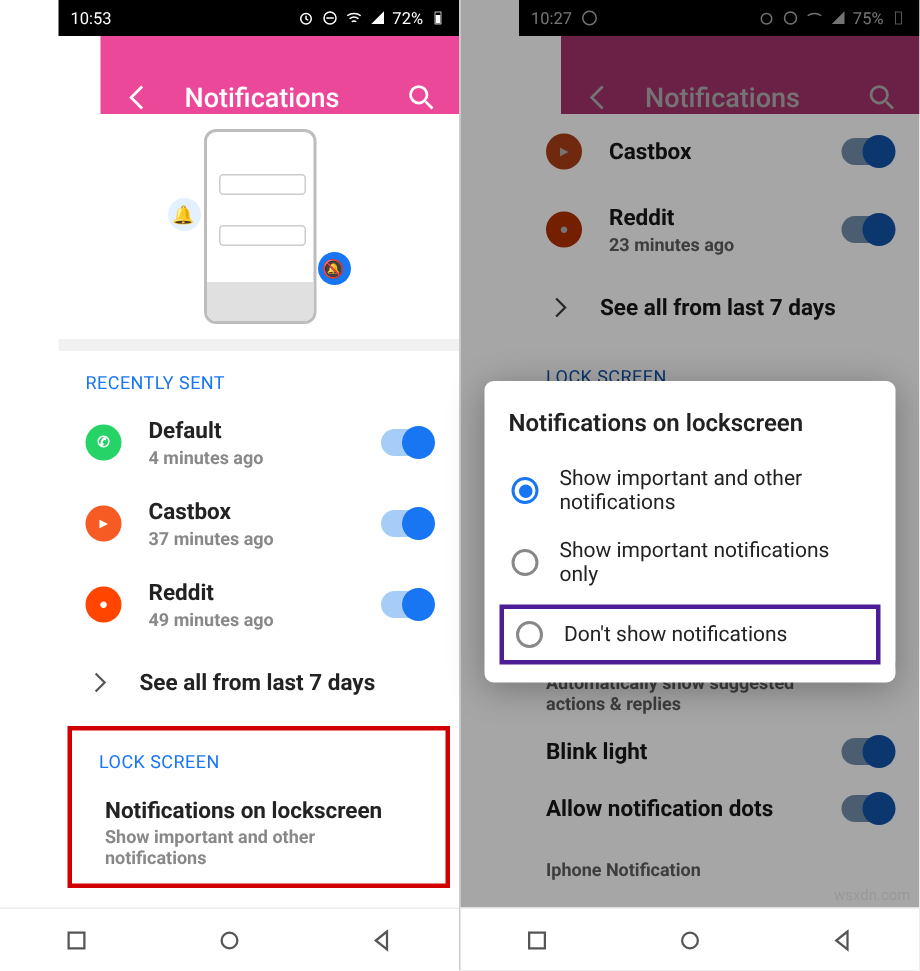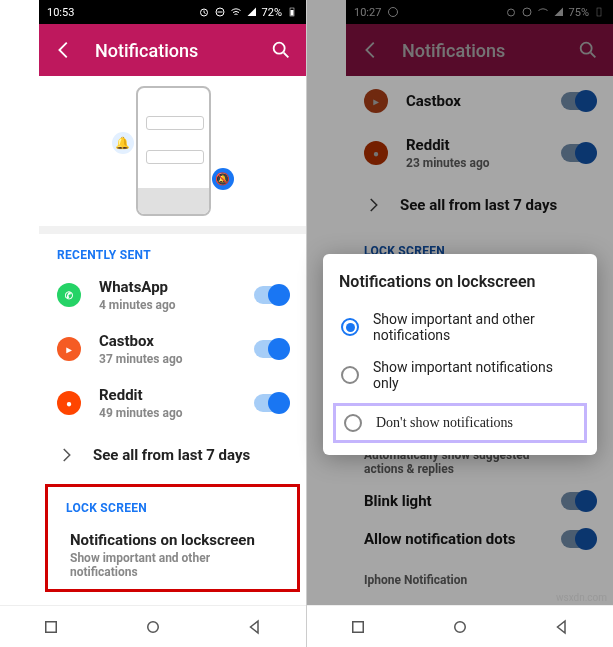--- a/index.html
+++ b/index.html
@@ -7,38 +7,38 @@
   .pane { position: absolute; top: 0; width: 306px; height: 647px; background: #fff; padding-left: 39px; }
   .pane-left { left: 0; }
   .pane-right { left: 307px; }
   .sep { position: absolute; left: 306px; top: 0; width: 1px; height: 647px; background: #ccc; }
 
   .statusbar { height: 24px; background: #000; color: #fff; display: flex; align-items: center; justify-content: space-between; padding: 0 8px; font-size: 11px; }
   .statusbar .sb-left { display:flex; gap:6px; }
   .statusbar .sb-right { display:flex; gap:4px; align-items:center; }
   .sb-icon { width:12px; height:12px; display:inline-flex; }
 
-  .header { height: 52px; background: #be185d; color: #fff; display: flex; align-items: center; padding: 0 14px; }
+  .header { height: 52px; background: #ec4899; color: #fff; display: flex; align-items: flex-end; padding: 0 14px; margin-left: 28px; }
   .header .back { width: 22px; height: 22px; margin-right: 20px; }
   .header .title { font-size: 18px; font-weight: 500; flex: 1; }
   .header .search { width: 22px; height: 22px; }
 
   .illus-wrap { height: 150px; display:flex; align-items:center; justify-content:center; background:#fff; }
   .illus { position: relative; width: 110px; height: 130px; }
   .phone { position:absolute; left:18px; top:0; width:75px; height:130px; border:2px solid #bdbdbd; border-radius:8px; background:#fff; }
   .phone .pbar1 { position:absolute; left:8px; top:28px; width:58px; height:14px; border:1px solid #ccc; border-radius:3px; }
   .phone .pbar2 { position:absolute; left:8px; top:62px; width:58px; height:14px; border:1px solid #ccc; border-radius:3px; }
   .phone .pbot { position:absolute; left:0; bottom:0; width:100%; height:26px; background:#e0e0e0; border-radius:0 0 6px 6px;}
   .bubble-l, .bubble-r { position:absolute; width:22px; height:22px; border-radius:50%; display:flex; align-items:center; justify-content:center; }
   .bubble-l { left:-6px; top:46px; background:#e3f0ff; color:#1976f3; font-size:12px; }
   .bubble-r { right:-6px; top:82px; background:#1976f3; color:#fff; font-size:12px; }
 
   .divider { height:8px; background:#f1f1f1; }
 
-  .section-label { padding: 14px 18px 6px; font-size: 12px; color:#1976f3; font-weight:700; letter-spacing:0.3px; }
+  .section-label { padding: 14px 18px 6px; font-size: 12px; color:#1976f3; font-weight:400; letter-spacing:0.3px; }
 
   .row { display:flex; align-items:center; padding:10px 18px; min-height:50px; }
   .row .ic { width:24px; height:24px; margin-right:18px; border-radius:50%; display:flex; align-items:center; justify-content:center; font-size:10px; font-weight:bold; }
   .row .txt { flex:1;font-weight:bold; }
   .row .txt .rt { font-size:15px; color:#222; }
   .row .txt .rs { font-size:12px; color:#888; margin-top:2px; }
   .toggle { width:34px; height:18px; border-radius:9px; background:#a6cdf7; position:relative; }
   .toggle::after { content:''; position:absolute; right:-2px; top:-2px; width:22px; height:22px; border-radius:50%; background:#1976f3; }
   .chevr { width:18px; height:18px; }
 
@@ -50,21 +50,21 @@
   .dim { position:absolute; inset:0; background:rgba(0,0,0,0.45); }
   .content-under { filter: brightness(0.7); }
 
   .dialog { position:absolute; left:16px; right:16px; top:254px; background:#fff; border-radius:6px; padding: 18px 16px; box-shadow:0 4px 24px rgba(0,0,0,0.3); }
   .dialog .dt { font-size:16px; font-weight:600; color:#222; margin-bottom:12px; }
   .dopt { display:flex; align-items:center; padding:8px 2px; }
   .dopt .radio { width:18px; height:18px; border:2px solid #888; border-radius:50%; margin-right:14px; flex-shrink:0; }
   .dopt.sel .radio { border-color:#1976f3; display:flex; align-items:center; justify-content:center;}
   .dopt.sel .radio::after { content:''; width:9px; height:9px; background:#1976f3; border-radius:50%; }
   .dopt .dolbl { font-size:14px; color:#222; }
-  .dopt.boxed { border:3px solid #c4b5fd; margin: 4px -6px -6px; padding:8px 8px;font-family:Liberation Serif, serif; }
+  .dopt.boxed { border:3px solid #4c1d95; margin: 4px -6px -6px; padding:8px 8px; }
 
   .watermark { position:absolute; right:6px; bottom:44px; font-size:10px; color:#999; }
   svg { width:100%; height:100%; }
 </style>
 </head>
 <body>
 
 <div class="pane pane-left">
   <div class="statusbar">
     <div class="sb-left">
@@ -126,21 +126,21 @@
     </div>
   </div>
 
   <div class="divider"></div>
 
   <div class="section-label">RECENTLY SENT</div>
 
   <div class="row">
     <div class="ic" style="background:#25d366;color:#fff">✆</div>
     <div class="txt">
-        <div class="rt">WhatsApp</div>
+        <div class="rt">Default</div>
         <div class="rs">4 minutes ago</div>
       </div>
     <div class="toggle"></div>
   </div>
   <div class="row">
     <div class="ic" style="background:#f55b23;color:#fff">▸</div>
     <div class="txt">
         <div class="rt">Castbox</div>
         <div class="rs">37 minutes ago</div>
       </div>

